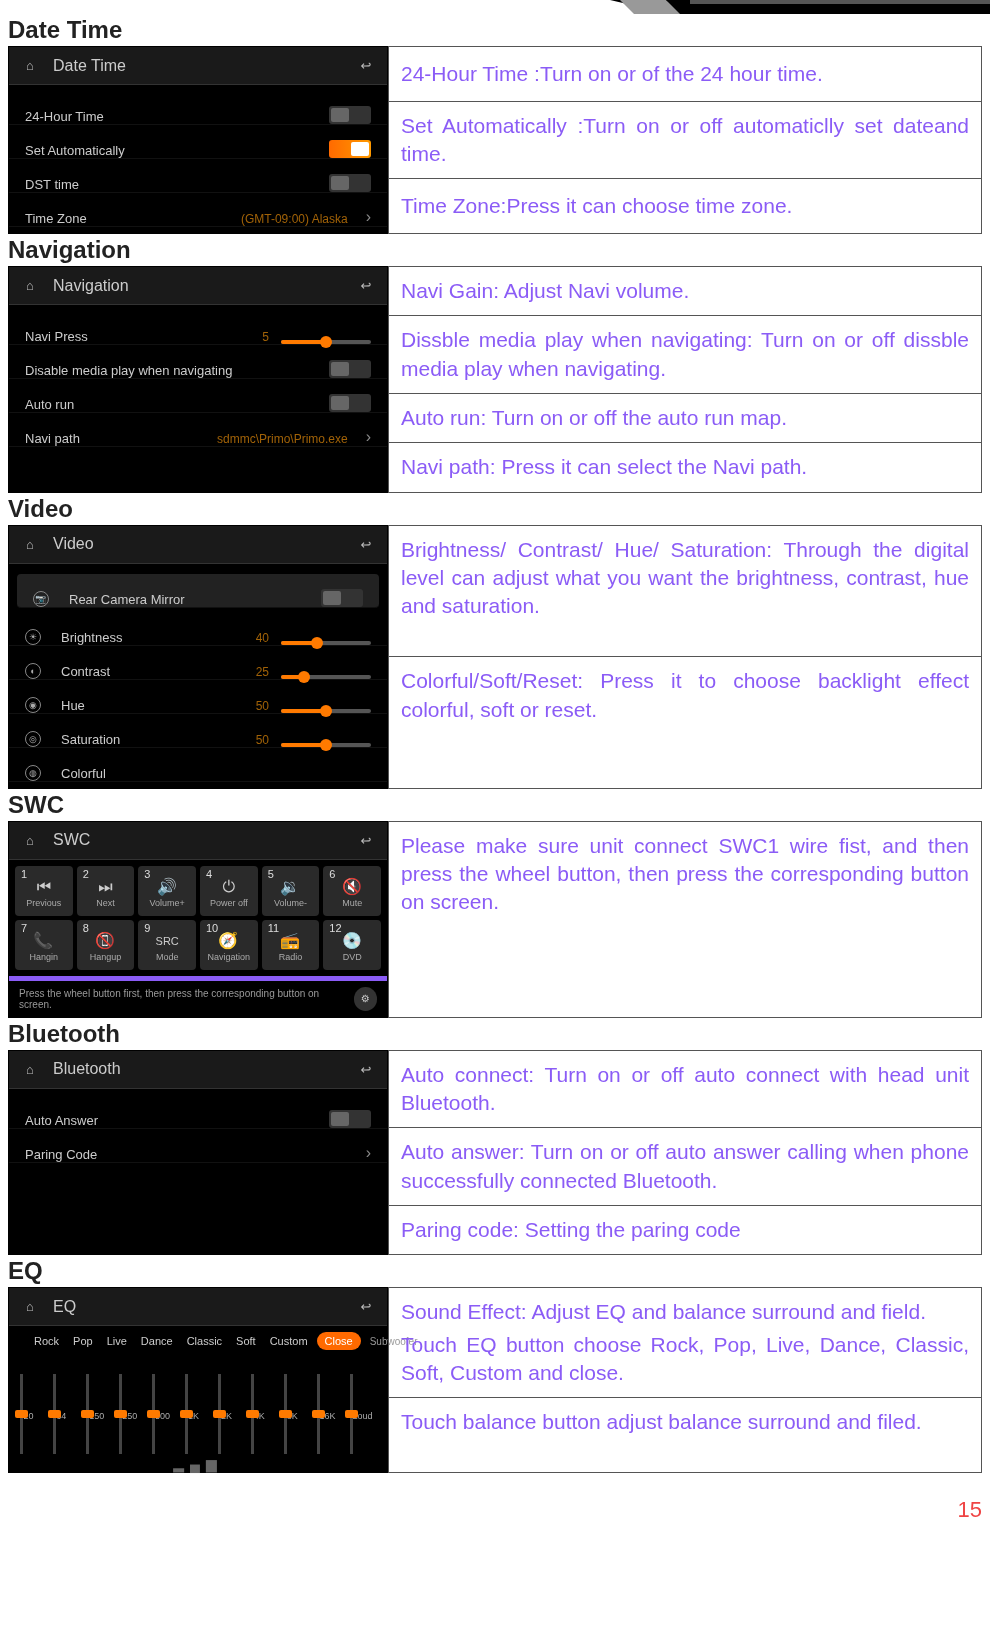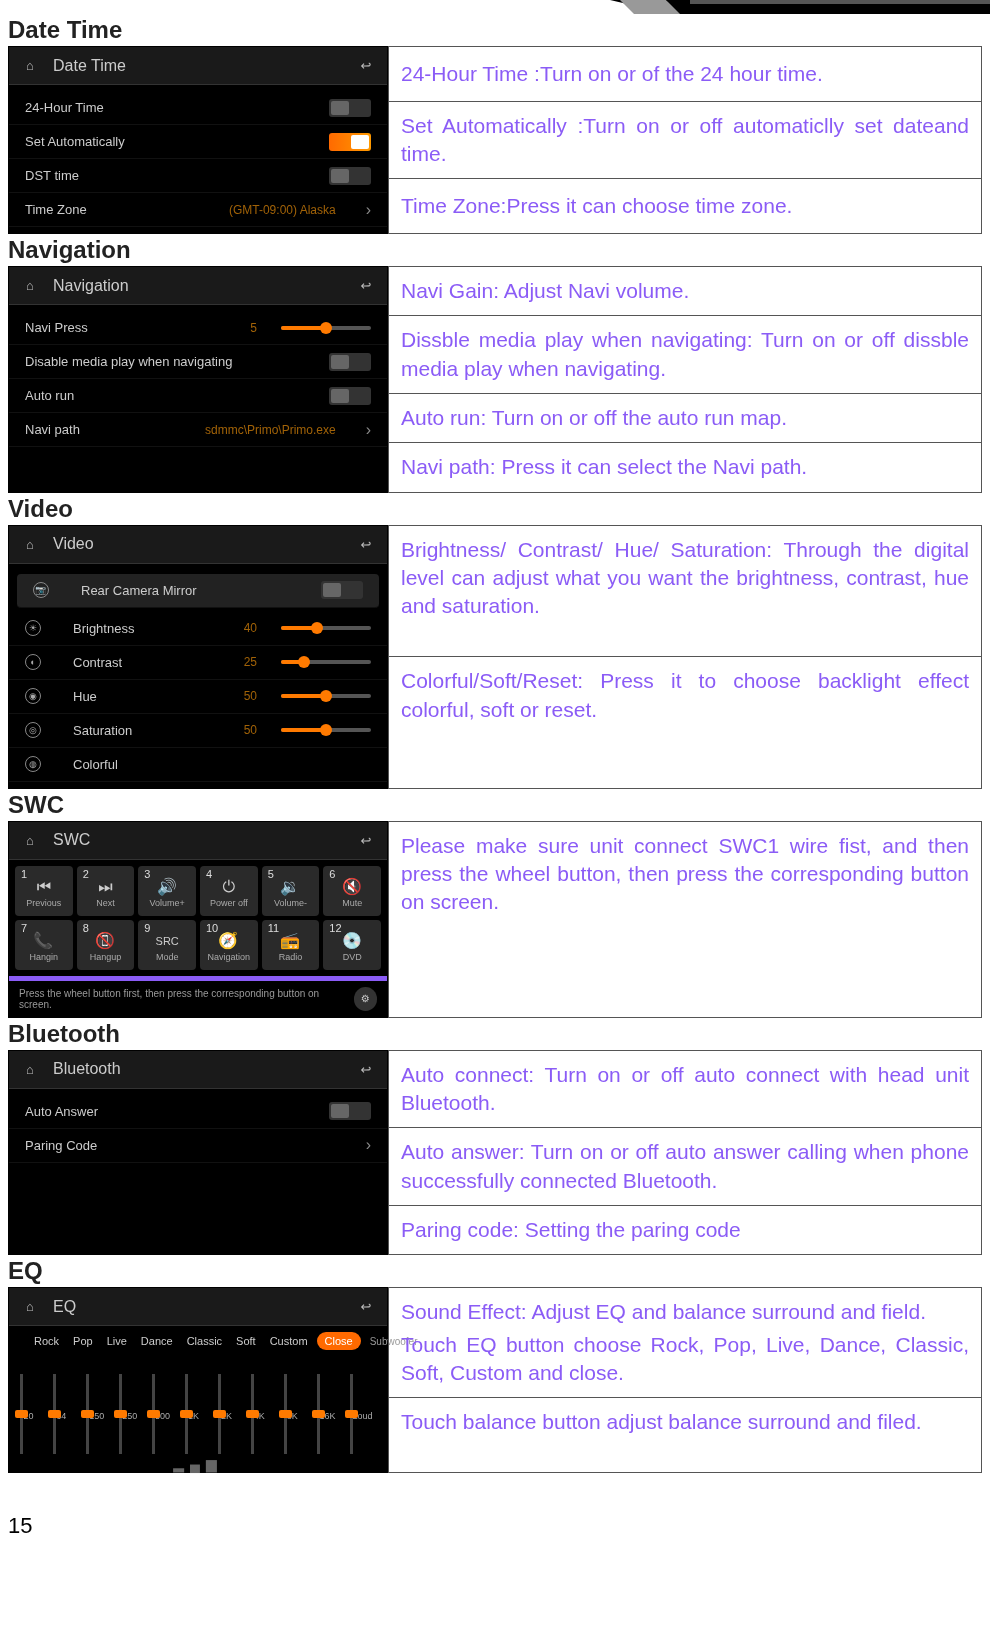--- a/index.html
+++ b/index.html
@@ -66,26 +66,26 @@
     border-bottom: 1px solid #333;
   }
   .ss-header .home-icon, .ss-header .back-icon {
     width: 22px; height: 22px;
     display:flex;align-items:center;justify-content:center;
     color:#bbb;
   }
   .ss-header .title { color:#ccc; font-size:16px; flex:1; }
   .ss-body { padding: 6px 0; }
   .ss-row {
-    display:flex; align-items:center;
+    display:flex; align-items:flex-end;
     height: 34px;
     padding: 0 16px;
     color:#ccc;
     font-size:13px;
-    gap:24px;
+    gap:12px;
     border-bottom: 1px solid #111;
   }
   .ss-row .label { flex:1; }
   .ss-row .value { color:#a16207; font-size:12px; }
   .toggle {
     width: 42px; height: 18px;
     background: #333;
     border-radius: 3px;
     position: relative;
     display:inline-block;
@@ -160,21 +160,21 @@
     position:relative;
   }
   .eq-col{display:flex;flex-direction:row;align-items:center;width:26px;}
   .eq-track{height:80px;width:3px;background:#444;position:relative;}
   .eq-knob{position:absolute;left:-5px;width:13px;height:8px;background:#ff7a00;border-radius:2px;}
   .eq-label{font-size:9px;color:#aaa;margin-top:4px;}
   .eq-bottom{height:16px;display:flex;justify-content:center;align-items:center;color:#666;font-size:14px;letter-spacing:6px;}
 
   .video-row-icon{width:16px;height:16px;border:1px solid #888;border-radius:50%;display:inline-flex;align-items:center;justify-content:center;font-size:9px;color:#aaa;margin-right:8px;}
 
-  .page-num{ text-align:left; font-size:22px; color:#000000; margin-top:40px;}
+  .page-num{ text-align:right; font-size:22px; color:#ef4444; margin-top:24px;}
 </style>
 </head>
 <body>
 
 <div class="top-decoration">
   <svg width="380" height="14" viewBox="0 0 380 14">
     <polygon points="0,0 380,0 380,14 60,14" fill="#000"></polygon>
     <polygon points="10,0 56,0 70,14 24,14" fill="#999"></polygon>
     <polygon points="56,0 380,0 380,10 70,10" fill="#000"></polygon>
     <rect x="80" y="0" width="300" height="4" fill="#555"></rect>

